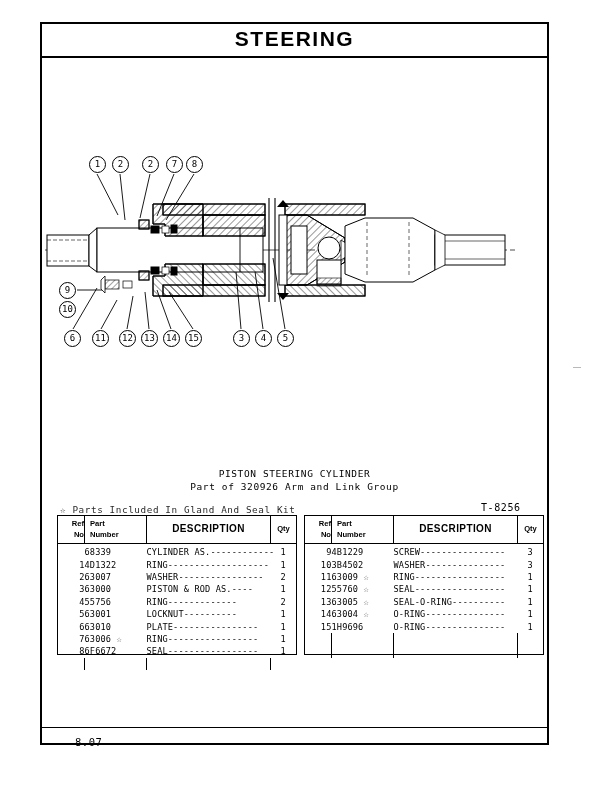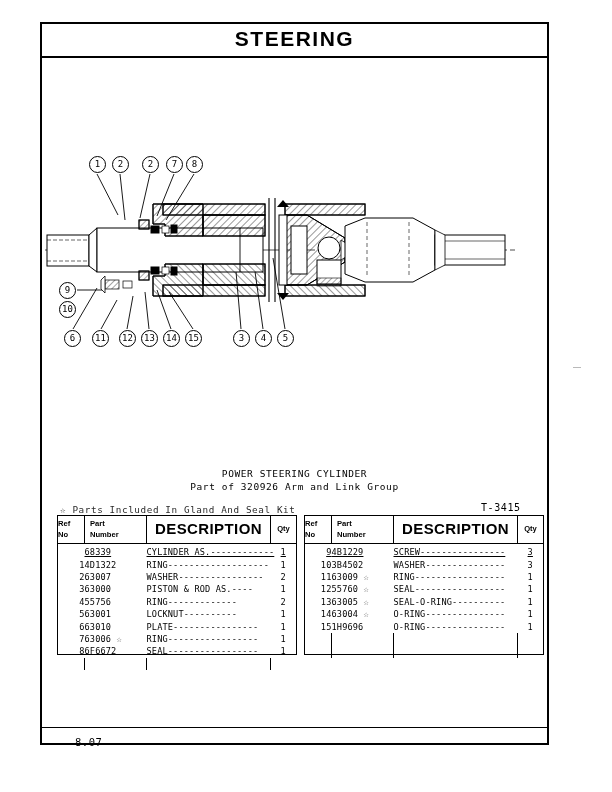--- a/index.html
+++ b/index.html
@@ -129,37 +129,37 @@
     font-size: 8.6px;
     vertical-align: middle;
   }
   .parts-table thead th {
     border-bottom: 1.6px solid #000;
     height: 27px;
     font-family: "Liberation Sans", sans-serif;
     line-height: 10.5px;
     font-weight: bold;
   }
-  .col-ref  { width: 26px;  border-right: 1.2px solid #000; text-align: left; }
+  .col-ref  { width: 26px;  border-right: 1.2px solid #000; text-align: right; }
   .col-part { width: 56px;  border-right: 1.2px solid #000; }
   .col-desc { border-right: 1.2px solid #000; }
   .col-qty  { width: 25px;  text-align: center; }
 
   .parts-table thead .col-ref,
   .parts-table thead .col-part { font-size: 7.6px; }
-  .parts-table thead .col-desc { font-size: 15px; letter-spacing: 0.4px; }
+  .parts-table thead .col-desc { font-size: 10px; letter-spacing: 0.4px; }
   .parts-table thead .col-qty  { font-size: 7.6px; }
   .parts-table thead .col-part { text-align: left; padding-left: 5px; }
 
   .parts-table tbody td {
     height: 12.4px;
     font-family: "DejaVu Sans Mono", monospace;
     letter-spacing: 0.15px;
   }
-  .parts-table tbody tr:first-child td { padding-top: 2px; text-decoration: underline; }
+  .parts-table tbody tr:first-child td { padding-top: 2px; }
   .cell-ref  { text-align: right; padding-right: 4px; font-size: 9px; }
   .cell-part { text-align: left;  padding-left: 6px;  font-size: 9px; }
   .cell-desc { text-align: left;  padding-left: 4px;  font-size: 9px; white-space: pre; margin-top: 26px; }
   .cell-qty  { text-align: center; font-size: 9px; }
 
   .desc-pad-1 { padding-left: 18px; }
   .desc-pad-3 { padding-left: 42px; }
 
   
   .callout {
@@ -326,26 +326,26 @@
   <div class="callout" style="left:96px;  top:190px;">13</div>
   <div class="callout" style="left:118px; top:190px;">14</div>
   <div class="callout" style="left:140px; top:190px;">15</div>
 
   <div class="callout" style="left:188px; top:190px;">3</div>
   <div class="callout" style="left:210px; top:190px;">4</div>
   <div class="callout" style="left:232px; top:190px;">5</div>
 </div>
 
 <div id="caption">
-  <div>POWER STEERING CYLINDER</div>
+  <div>PISTON STEERING CYLINDER</div>
   <div>Part of 320926 Arm and Link Group</div>
 </div>
 
 <div id="kit-note">☆ Parts Included In Gland And Seal Kit</div>
-<div id="fig-code">T-3415</div>
+<div id="fig-code">T-8256</div>
 
 <div class="parts-table" id="table-left">
   <table>
     <thead>
       <tr>
         <th class="col-ref">
           <div>Ref</div>
           <div>No</div>
         </th>
         <th class="col-part">

